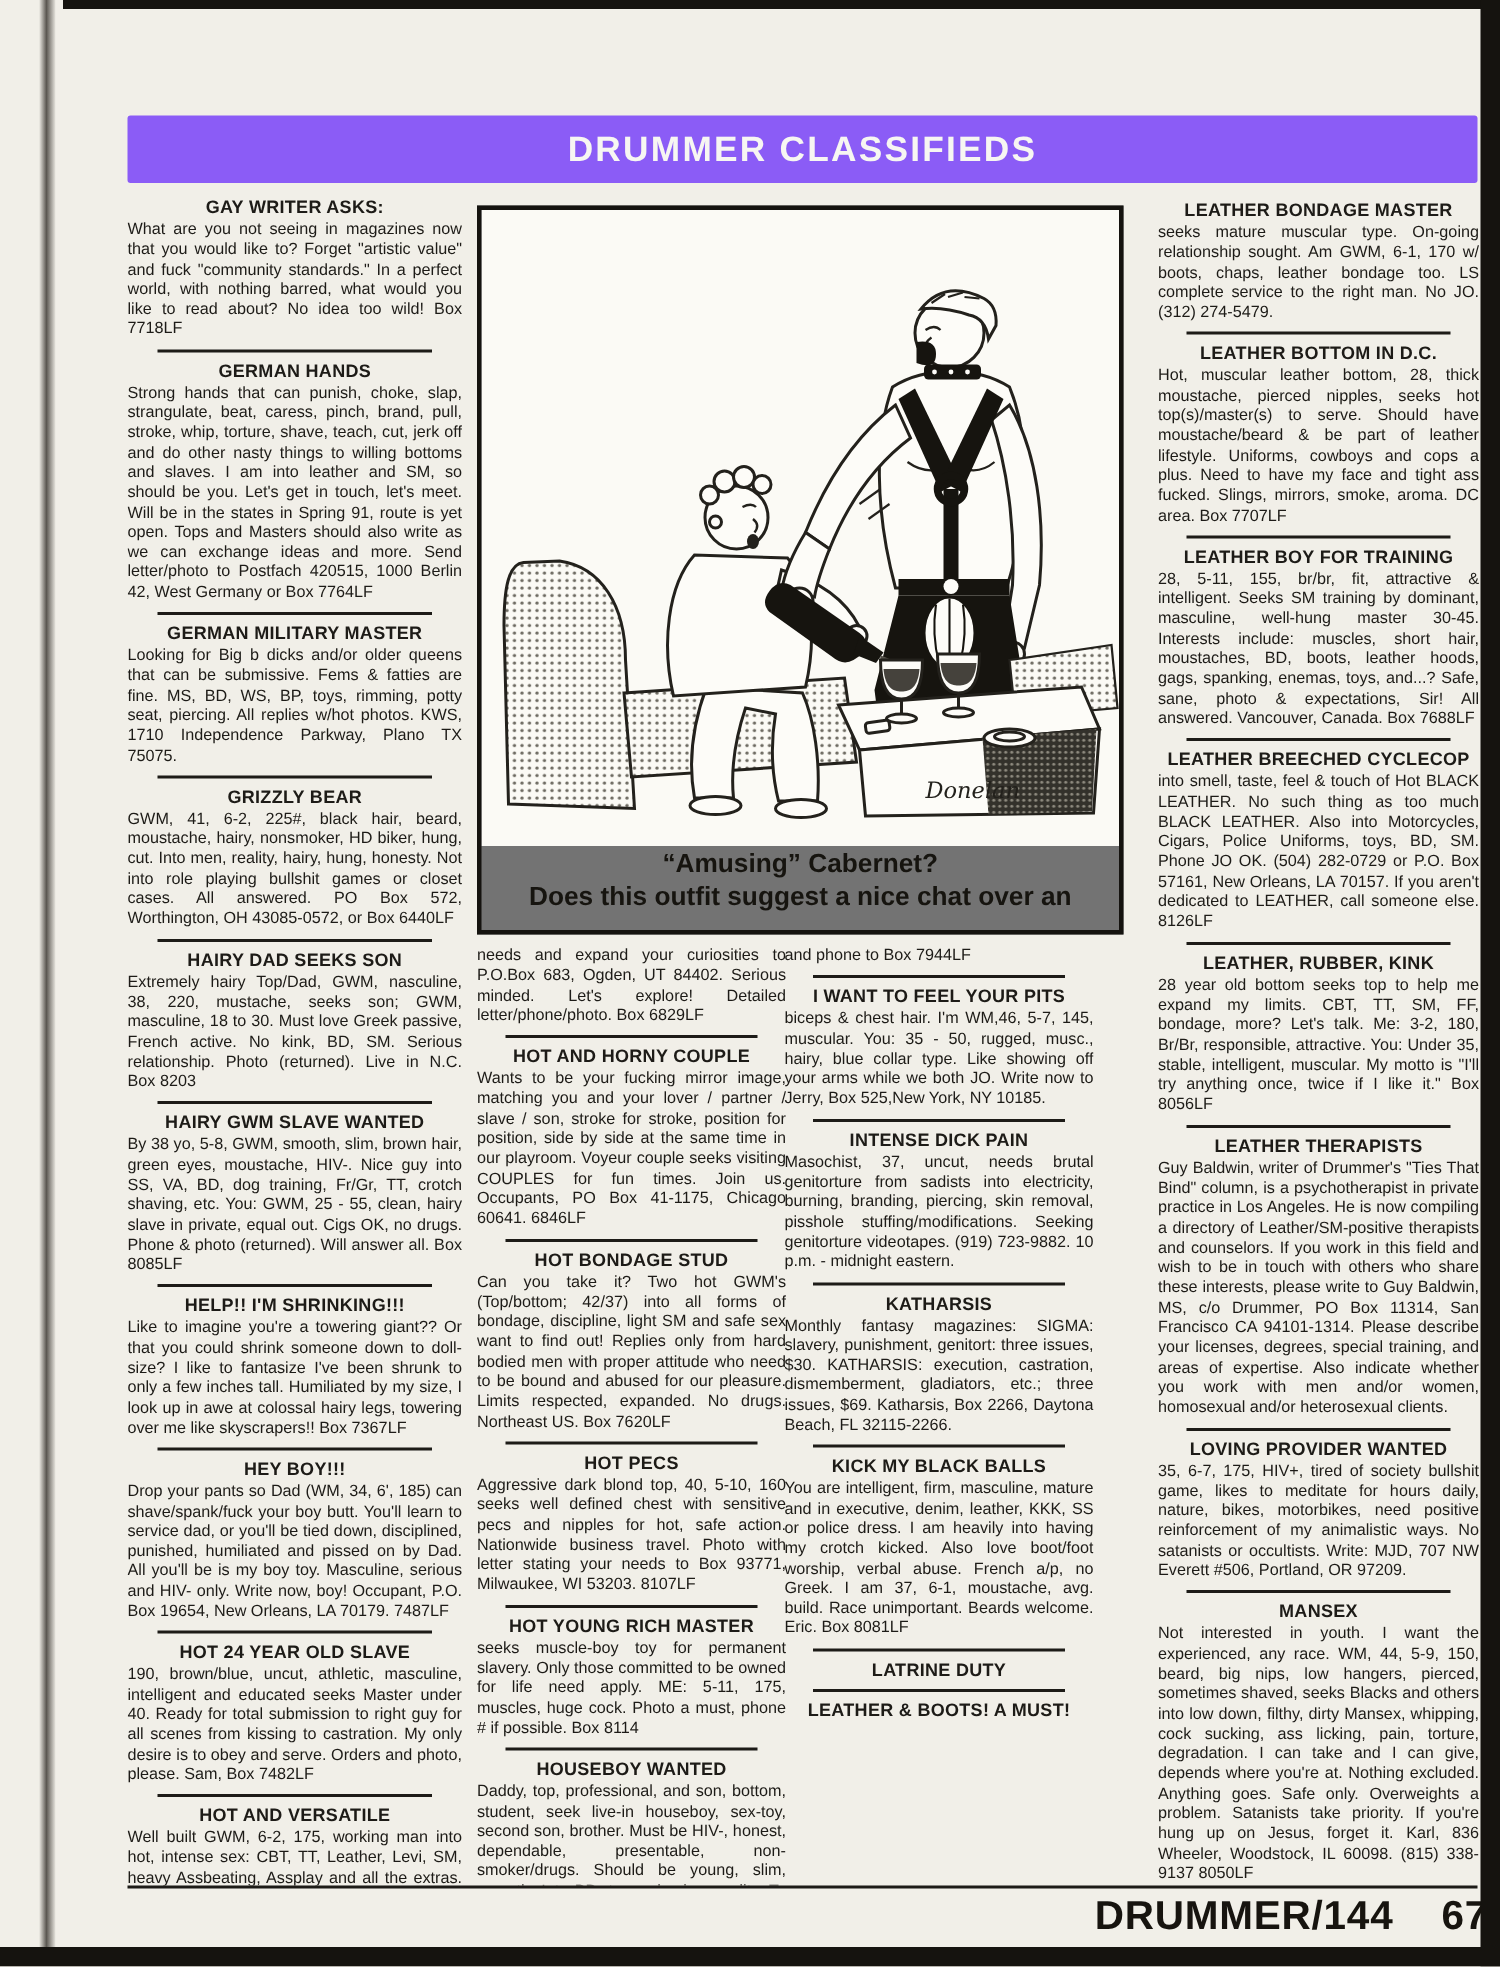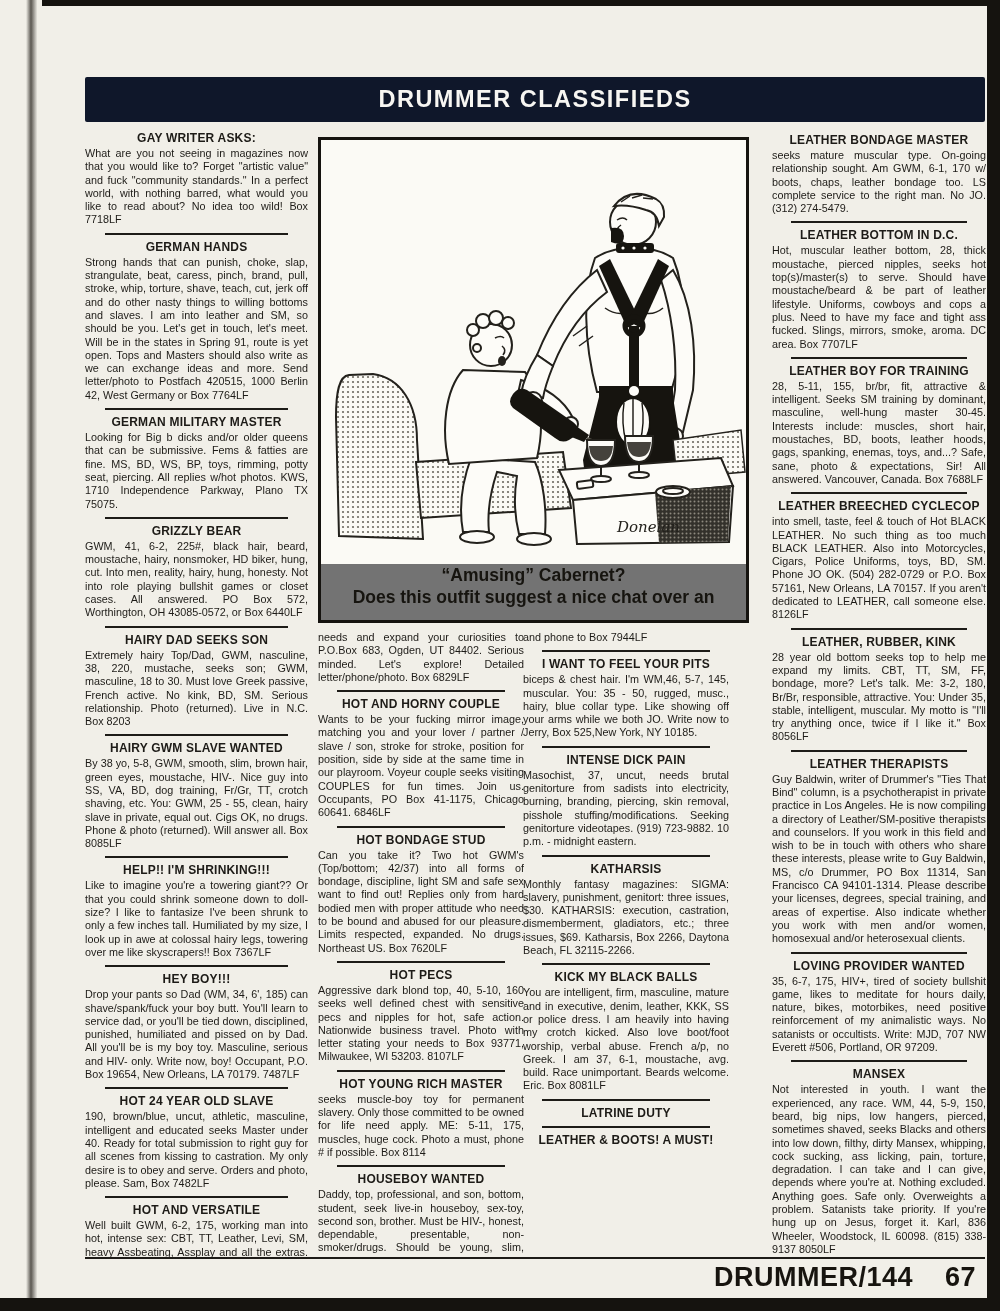--- a/index.html
+++ b/index.html
@@ -3,37 +3,37 @@
 <meta charset="utf-8">
 <style>
   * { margin:0; padding:0; box-sizing:border-box; }
   body { background:#dcdad4; font-family:"Liberation Sans", sans-serif; }
   .scan { position:relative; width:1000px; height:1311px; background:#f1efe8; overflow:hidden; color:#1d1b17; }
   .edge-top    { position:absolute; left:42px; top:0; width:958px; height:6px; background:#15130f; }
   .edge-right  { position:absolute; right:0; top:0; width:13px; height:100%; background:#15130f; }
   .edge-bottom { position:absolute; left:0; bottom:0; width:100%; height:13px; background:#15130f; }
   .spine { position:absolute; left:26px; top:0; width:11px; height:1300px;
            background:linear-gradient(to right, rgba(40,36,30,0), rgba(40,36,30,0.75) 45%, rgba(40,36,30,0.05)); }
-  .masthead { position:absolute; left:85px; top:77px; width:900px; height:45px; background:#0f172a;
+  .masthead { position:absolute; left:85px; top:77px; width:900px; height:45px; background:#8b5cf6;
               border-radius:2px; display:flex; align-items:center; justify-content:center; }
   .masthead h1 { color:#f7f6f2; font-size:23.5px; font-weight:bold; letter-spacing:1.5px; }
   .col { position:absolute; overflow:hidden; }
   .col1 { left:85px;  top:130px; width:223px; height:1127px; }
   .col2 { left:318px; top:631px; width:206px; height:626px; }
   .col3 { left:523px; top:631px; width:206px; height:626px; }
   .col4 { left:772px; top:132px; width:214px; height:1125px; }
   .ad-title { font-size:12px; font-weight:bold; text-align:center; letter-spacing:.2px; margin:1px 0 2px; }
   .ad-body  { font-size:10.8px; line-height:13.3px; text-align:justify; }
   .ad-sep   { border-top:2px solid #1d1b17; width:82%; margin:6px auto 5px; }
   .cartoon { position:absolute; left:318px; top:137px; width:431px; height:486px;
              border:3px solid #15130f; background:#737373; }
   .cartoon svg { display:block; }
   .caption { text-align:center; font-weight:bold; font-size:17.5px; line-height:22px; color:#16140f; }
   .footer-rule { position:absolute; left:85px; top:1257px; width:900px; border-top:2px solid #1d1b17; }
-  .footer { position:absolute; top:1262px; right:24px; font-weight:bold; font-size:27px; color:#17140f; letter-spacing:.5px; }
+  .footer { position:absolute; top:1262px; right:8px; font-weight:bold; font-size:27px; color:#17140f; letter-spacing:.5px; }
   .footer .pagenum { margin-left:32px; }
 </style>
 </head>
 <body>
 
 <div class="scan">
   <div class="edge-top"></div>
   <div class="spine"></div>
 
   <header class="masthead">

